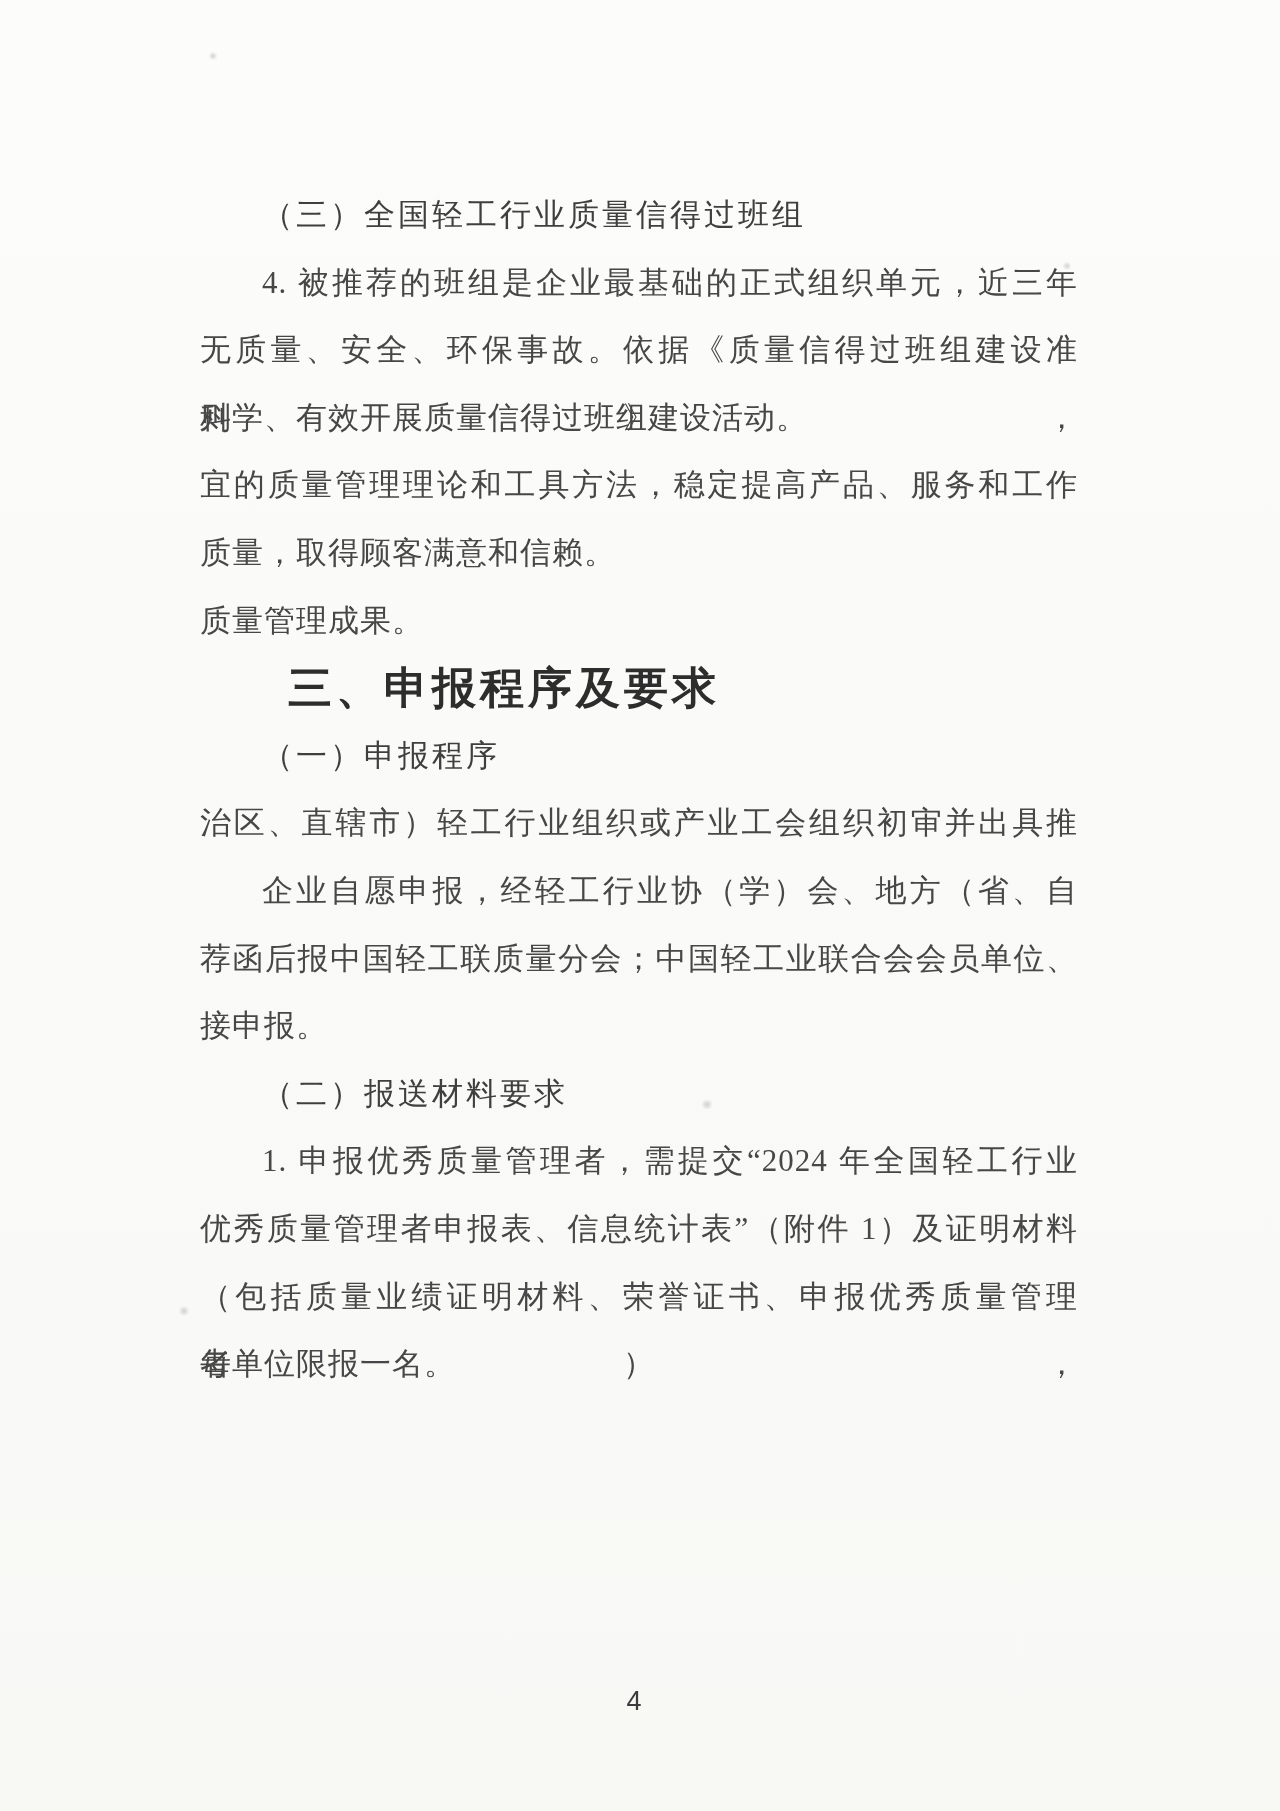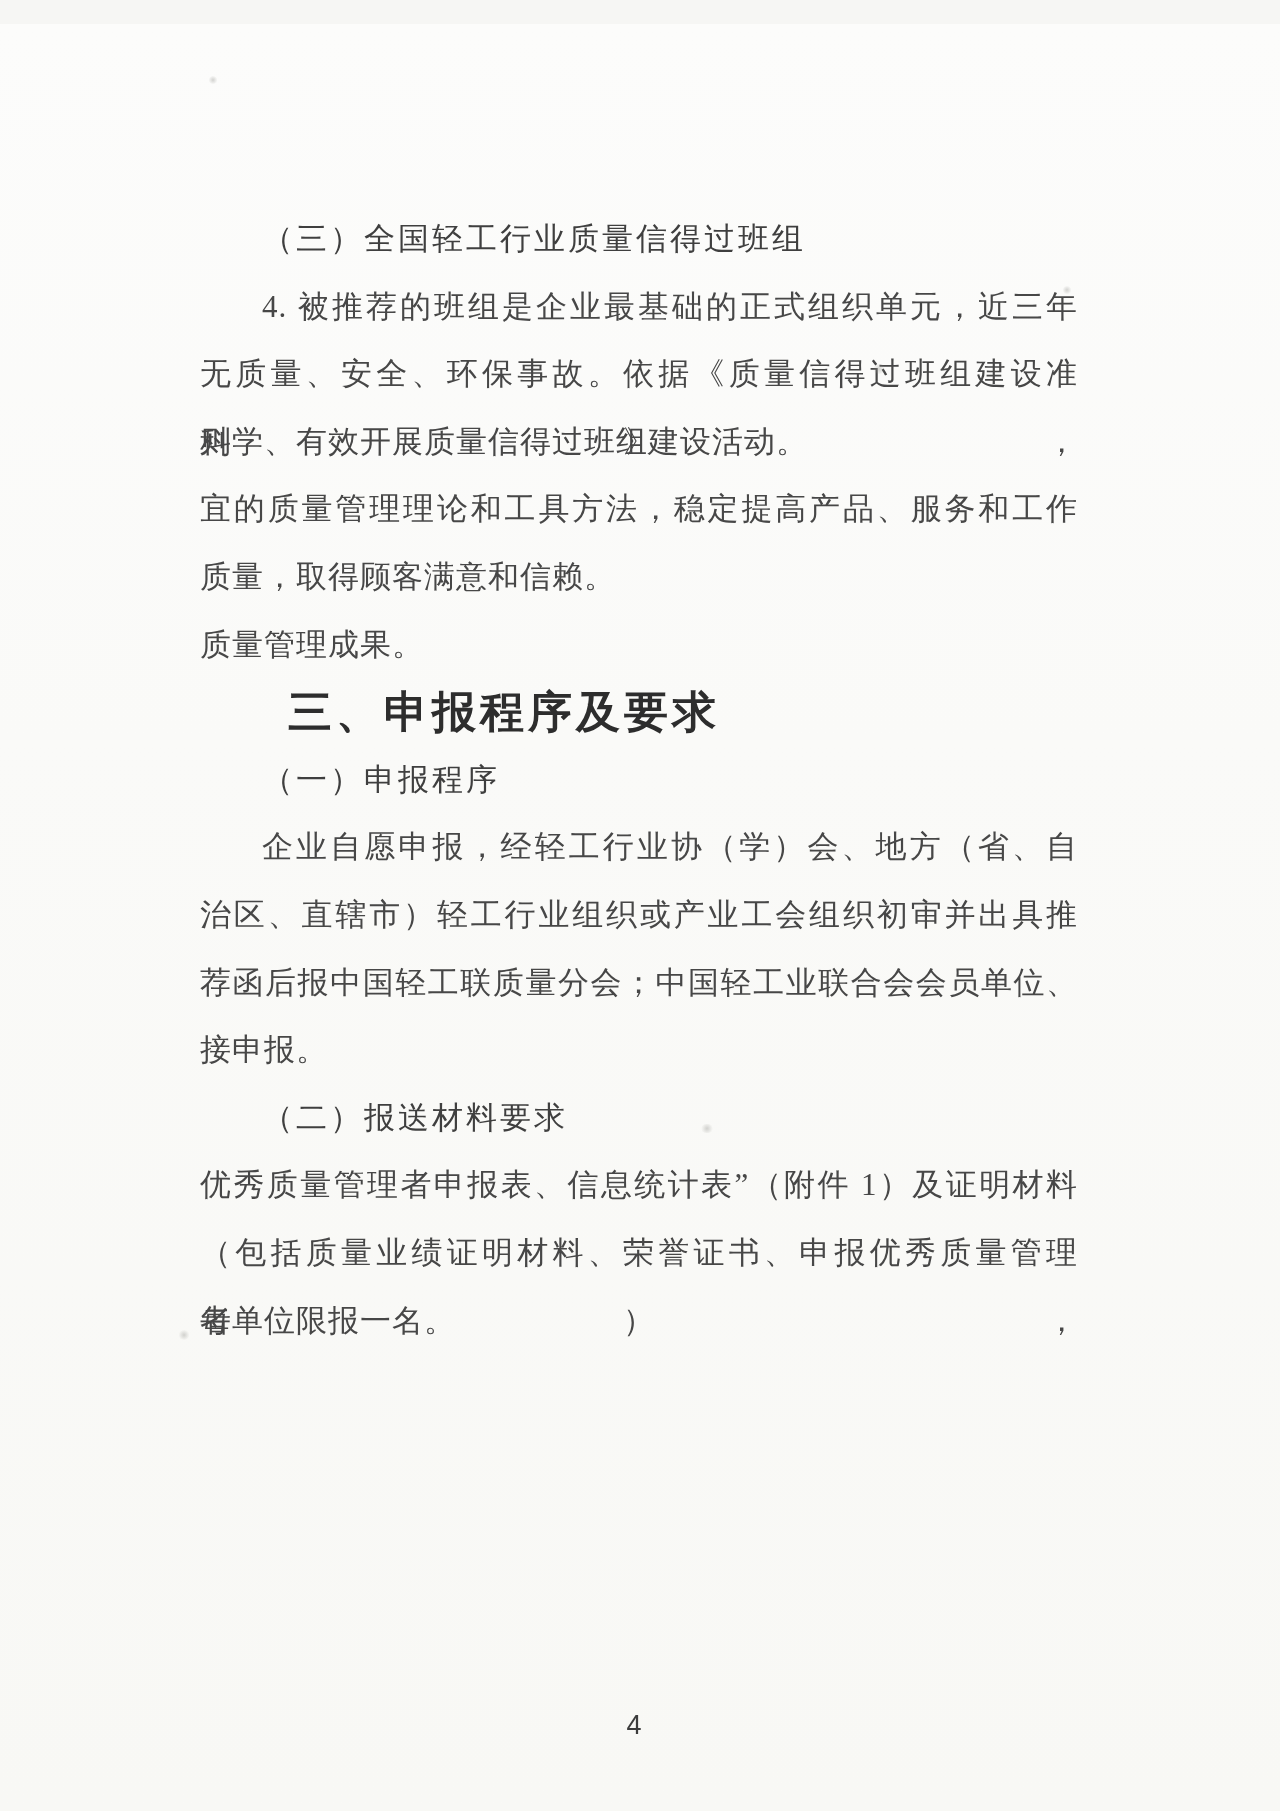--- a/index.html
+++ b/index.html
@@ -6,21 +6,20 @@
   body {
     width: 1280px; height: 1811px;
     position: relative;
     background: #f6f6f4;
     font-family: "Liberation Serif", "DejaVu Serif", serif;
     overflow: hidden;
   }
   .page {
     position: absolute; inset: 0;
     background: linear-gradient(180deg, #fcfcfb 0%, #fafaf8 40%, #f8f8f5 100%);
-    margin-top: 24px;
   }
   .text-block {
     position: absolute;
     left: 200px; top: 181px; width: 878px;
     color: #474747;
   }
   .line {
     height: 67.6px;
     line-height: 67.6px;
     font-size: 31px;
@@ -71,25 +70,26 @@
   <div class="text-block">
     <div class="line kaiti indent">（三）全国轻工行业质量信得过班组</div>
     <div class="line fill indent">4. 被推荐的班组是企业最基础的正式组织单元，近三年</div>
     <div class="line fill">无质量、安全、环保事故。依据《质量信得过班组建设准则》，</div>
     <div class="line">科学、有效开展质量信得过班组建设活动。</div>
     <div class="line fill">宜的质量管理理论和工具方法，稳定提高产品、服务和工作</div>
     <div class="line">质量，取得顾客满意和信赖。</div>
     <div class="line">质量管理成果。</div>
     <div class="line heading indent">三、申报程序及要求</div>
     <div class="line kaiti indent">（一）申报程序</div>
+    <div class="line fill">治区、直辖市）轻工行业组织或产业工会组织初审并出具推</div>
     <div class="line fill indent">企业自愿申报，经轻工行业协（学）会、地方（省、自</div>
-    <div class="line fill">治区、直辖市）轻工行业组织或产业工会组织初审并出具推</div>
     <div class="line fill">荐函后报中国轻工联质量分会；中国轻工业联合会会员单位、</div>
     <div class="line">接申报。</div>
     <div class="line kaiti indent">（二）报送材料要求</div>
+    <div class="line fill indent">1. 申报优秀质量管理者，需提交“2024 年全国轻工行业</div>
     <div class="line fill">优秀质量管理者申报表、信息统计表”（附件 1）及证明材料</div>
     <div class="line fill">（包括质量业绩证明材料、荣誉证书、申报优秀质量管理者），</div>
     <div class="line">每单位限报一名。</div>
   </div>
 
   <div class="page-num">4</div>
 
   <div class="speck s1"></div>
   <div class="speck s2"></div>
   <div class="speck s3"></div>

